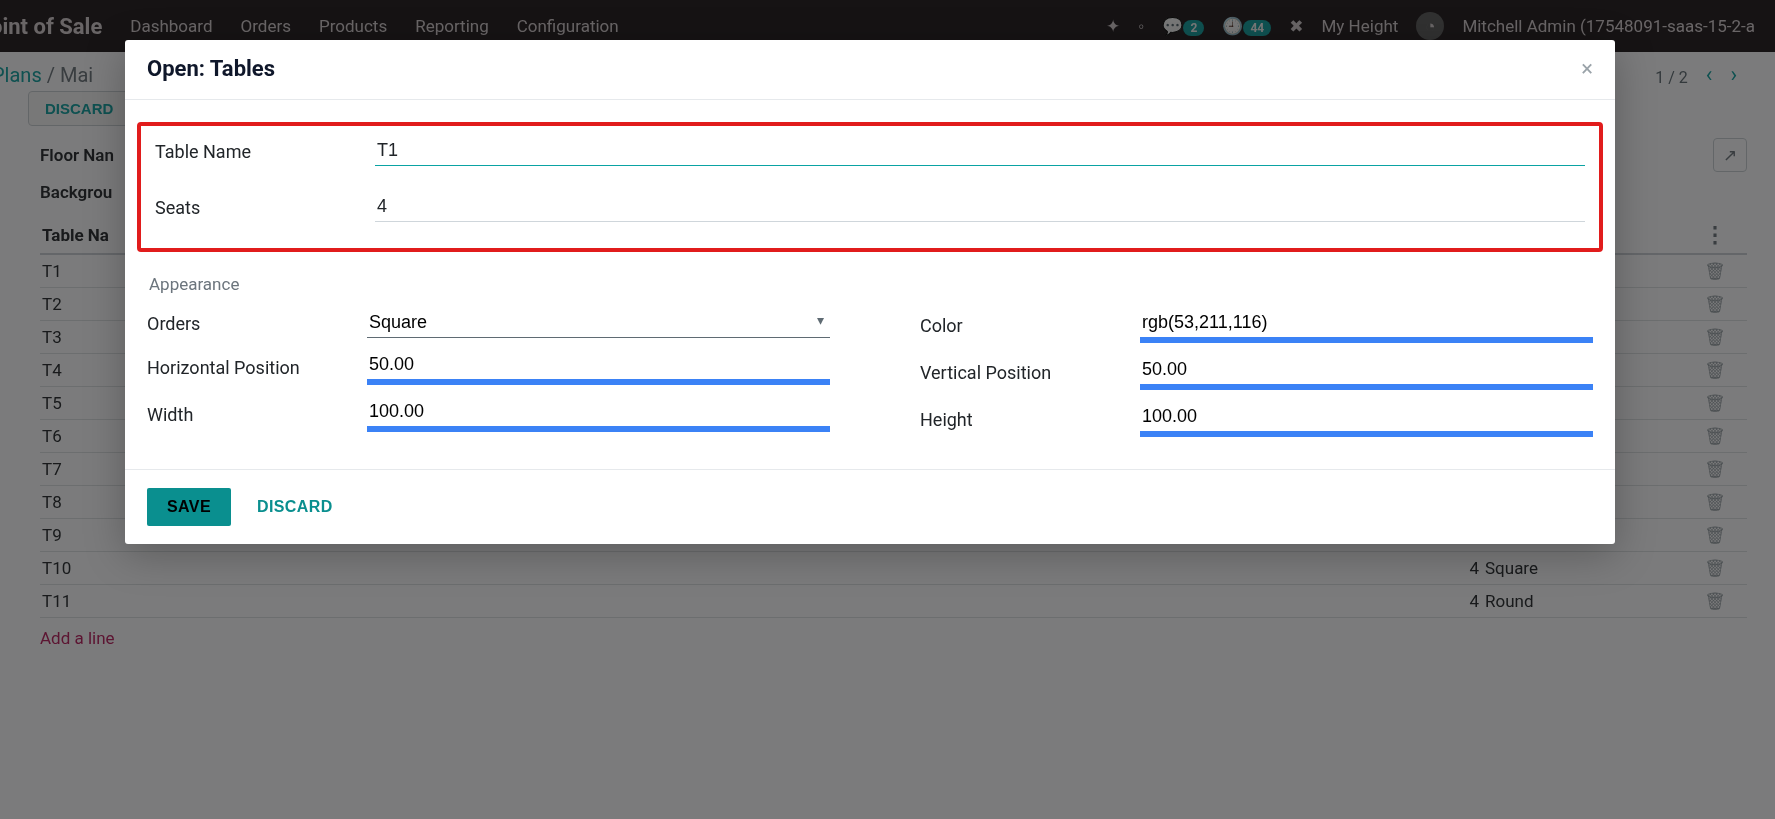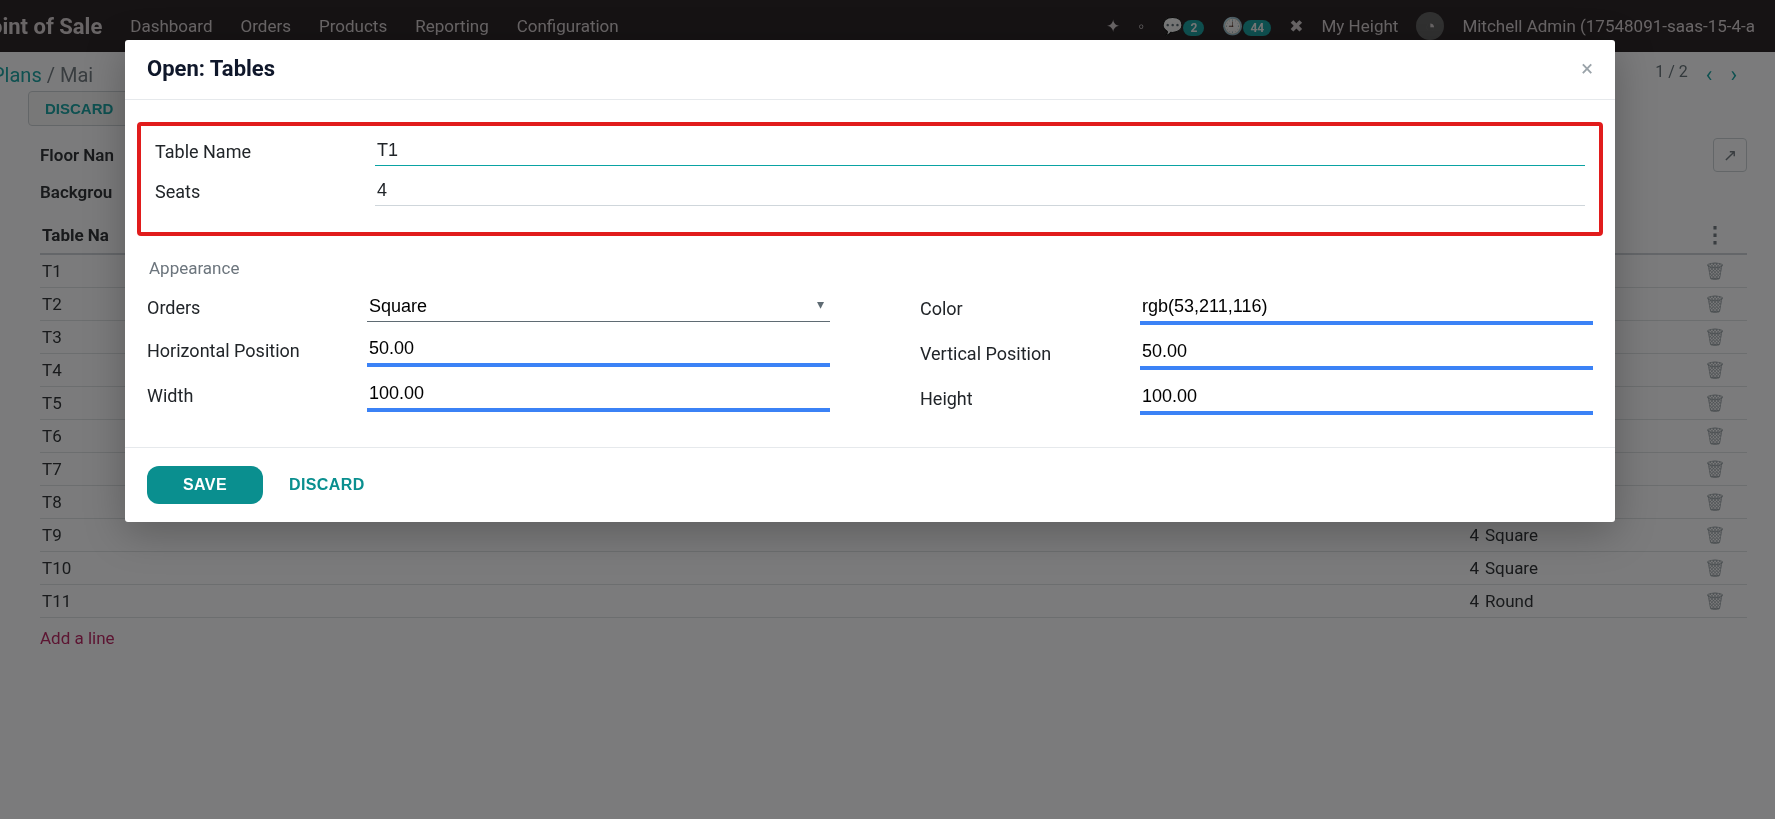--- a/index.html
+++ b/index.html
@@ -44,21 +44,21 @@
     display: flex; align-items: center; gap: 16px;
   }
   .breadcrumbs { color: #6c757d; font-size: 20px; margin-left: -8px;}
   .breadcrumbs .active { color: #6c757d; }
   .breadcrumbs .link { color: #0aa3a3; }
   .discard-btn {
     border: 1px solid #ced4da; background: #fff; color: #0aa3a3;
     font-weight: 700; padding: 8px 16px; border-radius: 4px; font-size: 15px;
     margin-left: 14px;
   }
-  .pager-wrap { margin-left: auto; display: flex; align-items: flex-start; gap: 18px; padding-right: 14px; color:#5e6b73}
+  .pager-wrap { margin-left: auto; display: flex; align-items: flex-end; gap: 18px; padding-right: 14px; color:#5e6b73}
   .chev { color: #0aa3a3; font-size: 22px; cursor: pointer; }
   .form-bg {
     padding: 12px 28px 0 40px;
     color: #212529;
   }
   .form-bg .row { display: flex; align-items: center; margin-bottom: 10px; font-size: 17px; }
   .form-bg .row .lbl { font-weight: 600; width: 200px; }
   .form-bg .ext-icon {
     margin-left: auto; border: 1px solid #ced4da; border-radius: 4px;
     width: 34px; height: 34px; display: flex; align-items: center; justify-content: center;
@@ -99,21 +99,21 @@
   .modal-title { font-size: 22px; font-weight: 700; color: #0f172a; }
   .modal-close { color: #9aa3a9; font-size: 22px; cursor: pointer; }
   .modal-body { padding: 0 22px 20px 22px; }
 
   .red-box {
     border: 4px solid #e11c1c;
     border-radius: 4px;
     padding: 10px 14px 10px 14px;
     margin: 22px -10px 22px -10px;
   }
-  .redrow { display: grid; grid-template-columns: 220px 1fr; align-items: center; margin-bottom: 10px; }
+  .redrow { display: grid; grid-template-columns: 220px 1fr; align-items: center; margin-bottom: 26px; }
   .redrow:last-child { margin-bottom: 16px; }
   .redrow .lbl { font-size: 18px; color: #212529; }
   .input-line {
     border: none; border-bottom: 1px solid #0aa3a3;
     font-size: 18px; padding: 4px 2px; width: 100%;
     outline: none; background: transparent; color:#212529;
   }
   .input-line.gray { border-bottom-color: #cfd6db; }
 
   .section-title {
@@ -136,32 +136,32 @@
   }
   .select-line input {
     border: none; border-bottom: 1px solid #5f6b73;
     width: 100%; font-size: 18px; padding: 4px 2px; outline: none; background: transparent;
   }
   .select-caret {
     position: absolute; right: 6px; top: 4px; color: #5f6b73;
     font-size: 14px;
   }
   .plain-input {
-    border: none; border-bottom: 4px solid #3b82f6;
+    border: none; border-bottom: 6px solid #3b82f6;
     font-size: 18px; padding: 4px 2px; width: 100%; outline: none; background: transparent;
   }
 
   .modal-foot {
     border-top: 1px solid #e6e9ec;
     padding: 18px 22px;
     display: flex; align-items: center; gap: 26px;
   }
   .btn-primary {
-    background: #0a8f8f; color: #ffffff; border: none;
-    padding: 10px 36px; font-size: 16px; font-weight: 700; border-radius: 12px; cursor: pointer;
+    background: #0a8f8f; color: #000000; border: none;
+    padding: 10px 20px; font-size: 16px; font-weight: 700; border-radius: 2px; cursor: pointer;
     letter-spacing: 0.4px;
   }
   .btn-link {
     background: none; border: none; color: #0a8f8f; font-size: 16px; font-weight: 700; cursor: pointer;
     letter-spacing: 0.4px;
   }
   .right-col-offset { padding-left: 10px; }
   .seats-num { text-align:right; padding-right:6px;}
 </style>
 </head>
@@ -178,21 +178,21 @@
       <span>Configuration</span>
     </div>
     <div class="top-right">
       <span>✦</span>
       <span>◦</span>
       <span>💬<span class="badge">2</span></span>
       <span>🕘<span class="badge">44</span></span>
       <span>✖</span>
       <span>My Height</span>
       <span class="avatar">◔</span>
-      <span>Mitchell Admin (17548091-saas-15-4-a</span>
+      <span>Mitchell Admin (17548091-saas-15-2-a</span>
     </div>
   </div>
 
   <div class="subbar">
     <div class="breadcrumbs">
       <span class="link">Plans</span>
       <span>/</span>
       <span class="active">Mai</span>
     </div>
     <div class="pager-wrap">

